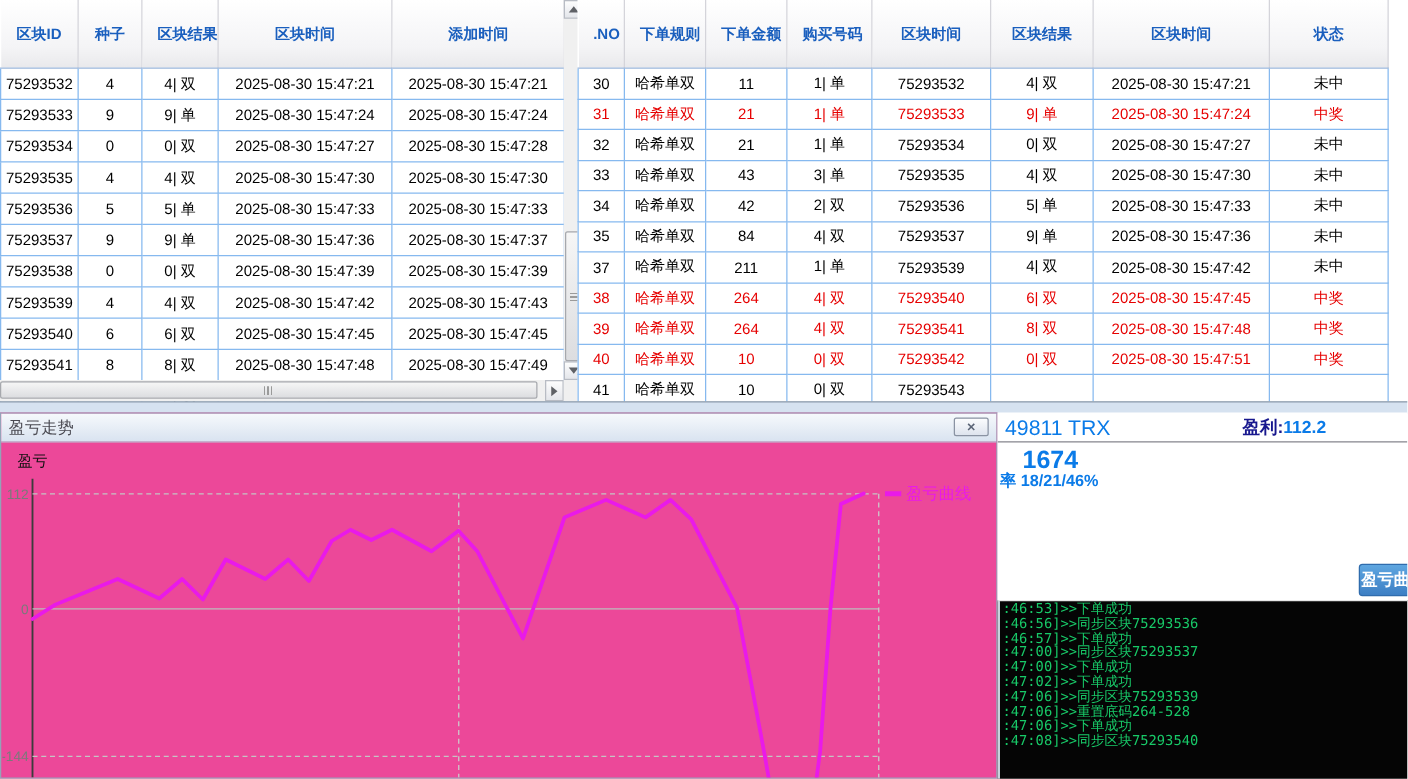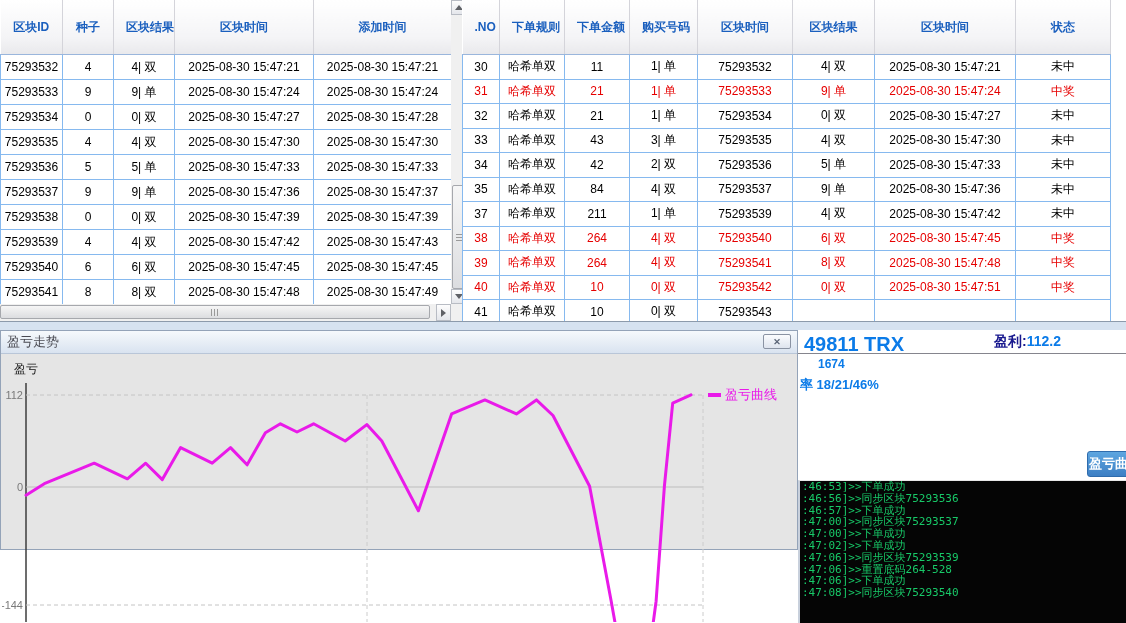--- a/index.html
+++ b/index.html
@@ -34,37 +34,37 @@
   .grip-h{position:absolute;left:50%;top:3px;width:8px;height:7px;margin-left:-4px;
           background:repeating-linear-gradient(90deg,#9a9a9a 0 1px,transparent 1px 3px);}
   .grip-v{position:absolute;top:50%;left:3px;height:8px;width:8px;margin-top:-4px;
           background:repeating-linear-gradient(0deg,#9a9a9a 0 1px,transparent 1px 3px);}
   .arr-up{width:0;height:0;border-left:4px solid transparent;border-right:4px solid transparent;border-bottom:5px solid #5f6166;}
   .arr-down{width:0;height:0;border-left:4px solid transparent;border-right:4px solid transparent;border-top:5px solid #5f6166;}
   .arr-right{width:0;height:0;border-top:4px solid transparent;border-bottom:4px solid transparent;border-left:5px solid #5f6166;}
   
   #mid-band{position:absolute;left:0;top:321px;width:1126px;height:9px;background:#d6e2f0;border-top:1px solid #8c9aab;}
   
-  #chart-window{position:absolute;left:0;top:330px;width:798px;height:220px;
-    background:#e5e5e5;border:1px solid #94a3b8;box-sizing:border-box;}
+  #chart-window{position:absolute;left:0;top:330px;width:798px;height:293px;
+    background:#ec4899;border:1px solid #94a3b8;box-sizing:border-box;}
   #chart-titlebar{position:relative;height:22px;background:linear-gradient(#f6f9fc,#d9e3f0);
     border-bottom:1px solid #b9c6d8;}
   #chart-title{position:absolute;left:6px;top:0;line-height:22px;font-size:13px;color:#4a4a52;}
   #chart-close{position:absolute;right:6px;top:3px;width:28px;height:15px;border:1px solid #8a93a3;
     border-radius:2px;background:linear-gradient(#fbfcfe,#dee4ee);color:#5a6476;
     font-size:9px;font-weight:bold;text-align:center;line-height:14px;box-sizing:border-box;cursor:default;}
   #chart-svg{position:absolute;left:1px;top:22px;}
   
   #stats-panel{position:absolute;left:798px;top:330px;width:328px;height:150px;background:#fff;overflow:hidden;}
   #stats-row1{position:absolute;left:0;top:0;width:100%;height:23px;border-bottom:1px solid #85858d;}
-  #stats-balance{position:absolute;left:6px;top:3px;font-size:20px;font-weight:bold;color:#0b7be8;}
+  #stats-balance{position:absolute;left:6px;top:3px;font-size:17px;font-weight:normal;color:#0b7be8;}
   #stats-profit{position:absolute;left:172px;top:3px;font-size:14px;font-weight:bold;margin-left:24px;}
   #stats-profit .lbl{color:#18188e;}
   #stats-profit .val{color:#0b7be8;}
-  #stats-line2{position:absolute;left:20px;top:27px;font-size:12px;font-weight:bold;color:#0b7be8;}
+  #stats-line2{position:absolute;left:20px;top:27px;font-size:20px;font-weight:bold;color:#0b7be8;}
   #stats-line3{position:absolute;left:2px;top:46px;font-size:13px;font-weight:bold;color:#0b7be8;}
   #curve-button{position:absolute;left:289px;top:121px;width:56px;height:26px;
     background:linear-gradient(#5ea6e0,#3d7fc4);border:1px solid #2f6cad;border-radius:3px;
     color:#fff;font-size:13px;font-weight:bold;text-align:center;line-height:24px;box-sizing:border-box;cursor:default;}
   
   #console-panel{position:absolute;left:798px;top:480px;width:328px;height:168px;background:#050505;
     border-left:2px solid #c8d0dc;border-top:1px solid #e8e8e8;box-sizing:border-box;overflow:hidden;}
   .console-line{font-family:"DejaVu Sans Mono",monospace;font-size:11px;line-height:11.8px;
     color:#18c968;white-space:pre;padding-left:2px;}
 </style>

